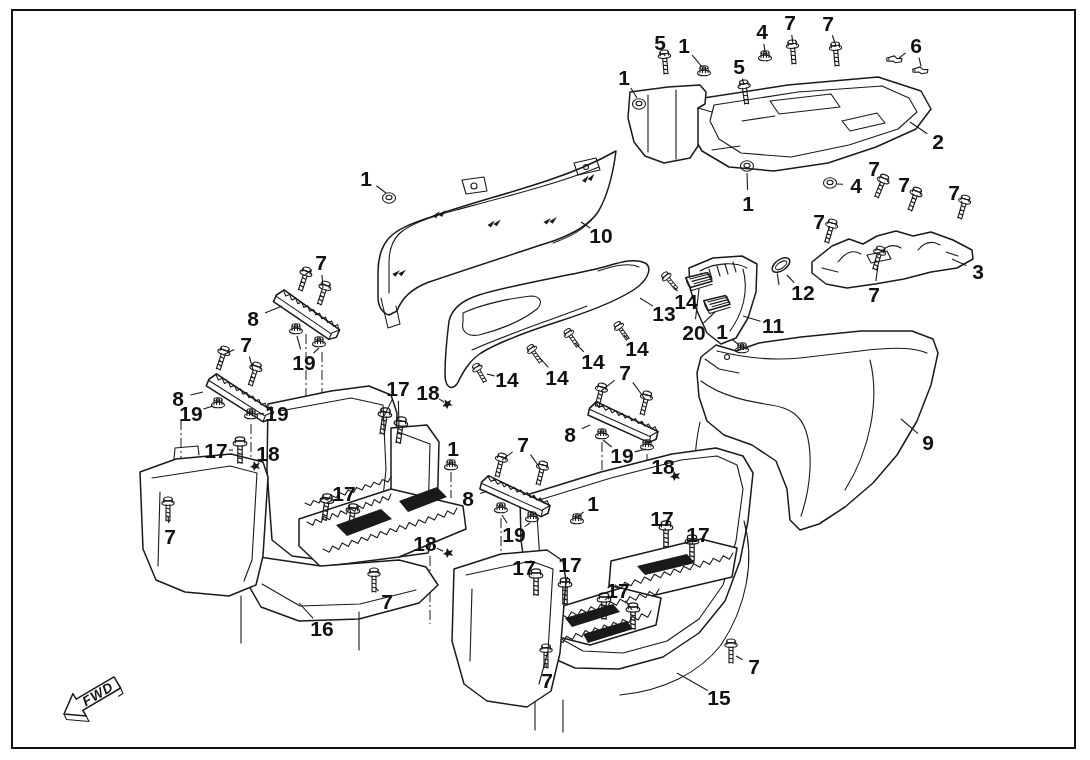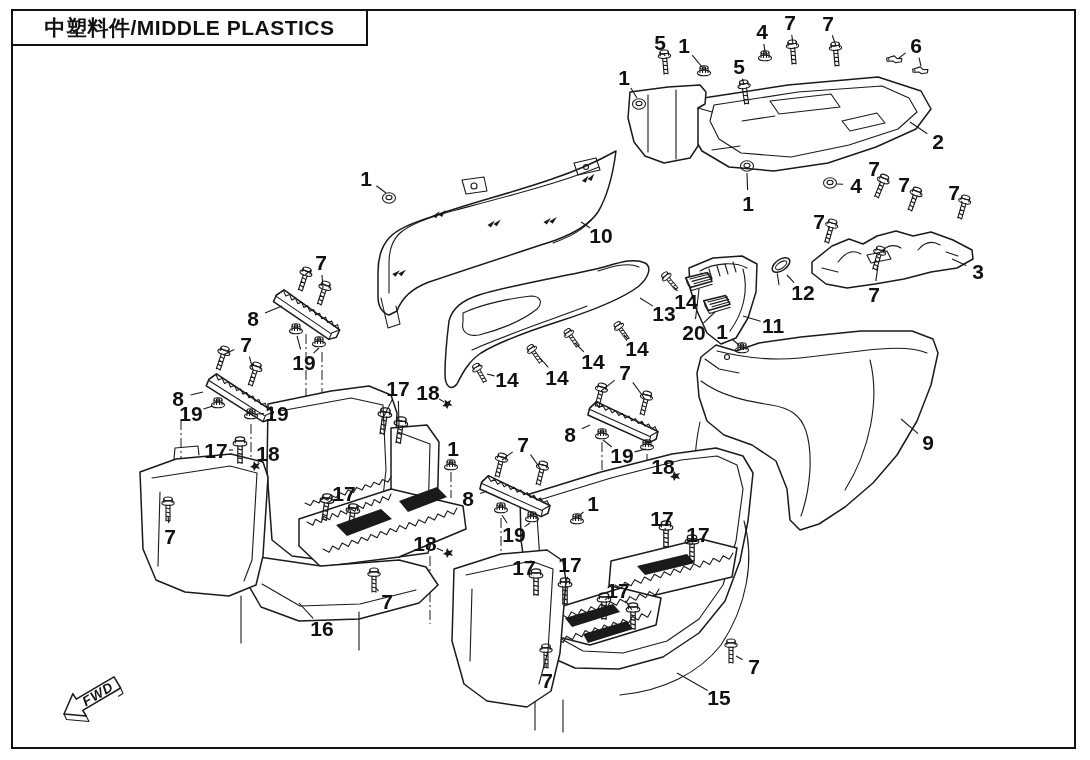--- a/index.html
+++ b/index.html
@@ -377,16 +377,13 @@
         <text x="698" y="534" class="callout">17</text>
         <text x="524" y="567" class="callout">17</text>
         <text x="570" y="564" class="callout">17</text>
         <text x="618" y="590" class="callout">17</text>
         <text x="547" y="680" class="callout">7</text>
         <text x="754" y="666" class="callout">7</text>
         <text x="719" y="697" class="callout">15</text>
       </g>
   </svg>
 
-  <div id="titlebox">
-    <span class="t">中塑料件/MIDDLE PLASTICS</span>
-  </div>
 </div>
 
 </body></html>

